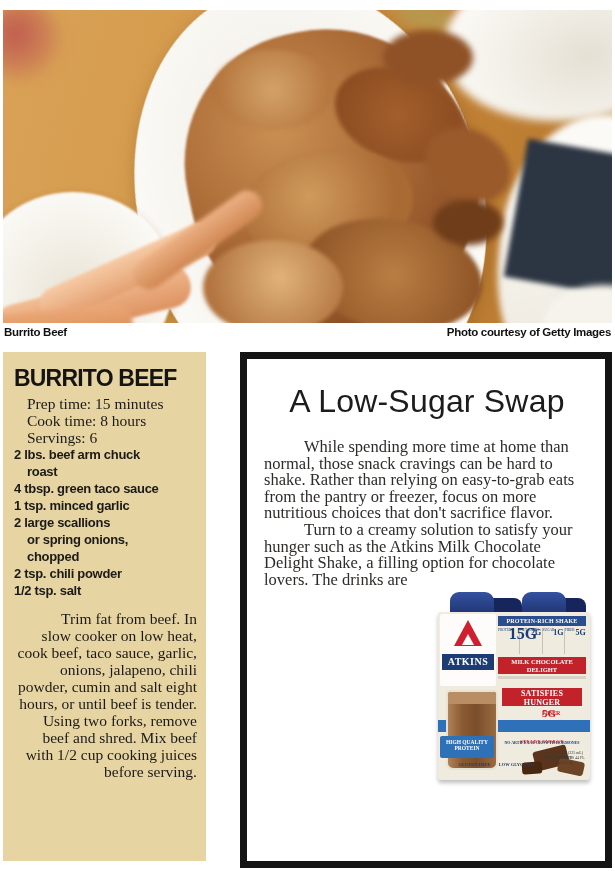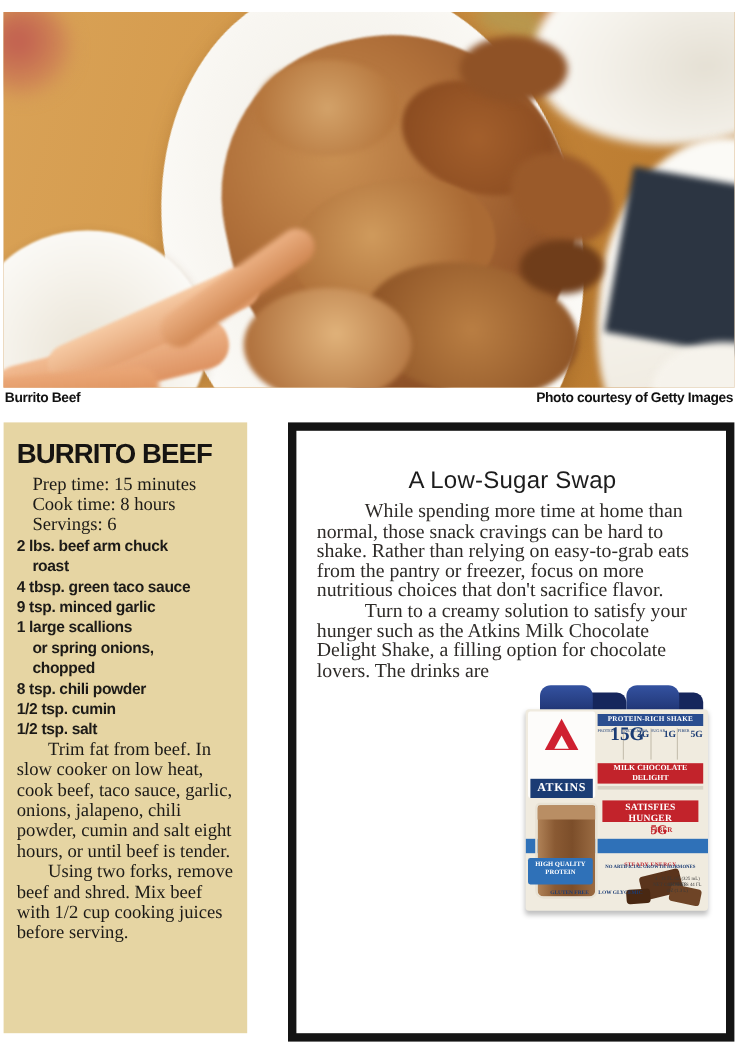--- a/index.html
+++ b/index.html
@@ -50,47 +50,47 @@
 
   
   .recipe{position:absolute;left:3px;top:352px;width:203px;height:509px;background:#e6d5a3;
           box-sizing:border-box;padding:13px 9px 0 11px;color:#1c1a17;}
   .recipe h2{margin:0 0 3px 0;font-size:23px;letter-spacing:-0.8px;font-weight:bold;color:#161412;}
   .recipe .meta{list-style:none;margin:0;padding:0 0 0 13px;
           font-family:"Liberation Serif",serif;font-size:15.5px;line-height:17px;}
   .recipe .ing{list-style:none;margin:0;padding:0;font-weight:bold;font-size:13px;
           line-height:17px;letter-spacing:-0.3px;}
   .recipe .ing li{padding-left:13px;text-indent:-13px;white-space:pre-line;}
-  .recipe .dirs{font-family:"Liberation Serif",serif;font-size:15.5px;line-height:17px;}
+  .recipe .dirs{margin-top:11px;font-family:"Liberation Serif",serif;font-size:15.5px;line-height:17px;text-align:right;}
   .recipe .dirs p{margin:0;text-indent:26px;hyphens:manual;}
 
   
   .article{position:absolute;left:240px;top:352px;width:372px;height:516px;box-sizing:border-box;
            border:7px solid #141414;background:#fff;padding:26px 15px 0 17px;color:#2e2b28;}
-  .article h1{margin:0;font-size:20px;line-height:33px;font-weight:400;letter-spacing:0.2px;
+  .article h1{margin:0;font-size:32px;line-height:33px;font-weight:400;letter-spacing:0.2px;
            text-align:center;color:#1c1c1c;}
-  .article .body{font-family:"Liberation Serif",serif;font-size:16.5px;line-height:16.6px;}
+  .article .body{margin-top:21px;font-family:"Liberation Serif",serif;font-size:16.5px;line-height:16.6px;}
   .article .body p{margin:0;hyphens:manual;}
   .article .body p.ind{text-indent:40px;}
 
   
   .product{float:right;width:152px;height:196px;margin:2px 0 4px 6px;position:relative;}
   .product *{position:absolute;box-sizing:border-box;}
   .cap{width:44px;height:24px;background:linear-gradient(#3452a0,#1e3270);border-radius:9px 9px 3px 3px;top:2px;}
   .cap.c1{left:12px;} .cap.c2{left:84px;}
   .cap.c3{left:44px;top:8px;width:40px;height:16px;background:#16265c;border-radius:8px 8px 2px 2px;}
   .cap.c4{left:112px;top:8px;width:36px;height:16px;background:#16265c;border-radius:8px 8px 2px 2px;}
   .pack{left:0;top:22px;width:152px;height:168px;background:#f0ebdf;border-radius:3px;overflow:hidden;
         box-shadow:0 3px 4px rgba(0,0,0,.25);}
   .brandcol{left:2px;top:2px;width:56px;height:72px;background:#fdfcfa;border-radius:2px;}
   .alogo{left:14px;top:6px;width:0;height:0;border-left:14px solid transparent;border-right:14px solid transparent;
         border-bottom:26px solid #cf2030;}
   .alogo-notch{left:22px;top:20px;width:0;height:0;border-left:6px solid transparent;border-right:6px solid transparent;
         border-bottom:11px solid #fdfcfa;}
-  .brandband{left:2px;top:56px;width:52px;height:16px;background:#1b3c74;color:#fff;
+  .brandband{left:2px;top:40px;width:52px;height:16px;background:#1b3c74;color:#fff;
         font-weight:bold;font-size:10px;letter-spacing:.5px;text-align:center;line-height:16px;}
   .banner{left:60px;top:4px;width:88px;height:10px;background:#2a4d8f;color:#fff;font-size:6px;
         font-weight:bold;text-align:center;line-height:10px;letter-spacing:.2px;}
   .stats{left:60px;top:16px;width:88px;height:26px;display:flex;position:absolute;}
   .stat{position:relative;flex:1;text-align:center;color:#1b3c74;border-right:1px solid #c9c2b2;}
   .stat:last-child{border-right:none;}
   .stat .v{font-weight:bold;font-size:8px;line-height:10px;}
   .stat:first-child .v{font-size:16px;line-height:12px;}
   .stat .l{font-size:3.5px;line-height:4px;}
   .flavor{left:60px;top:45px;width:88px;height:17px;background:#c2232b;color:#fff;font-weight:bold;
@@ -156,26 +156,25 @@
     <h2>BURRITO BEEF</h2>
     <ul class="meta">
       <li>Prep time: 15 minutes</li>
       <li>Cook time: 8 hours</li>
       <li>Servings: 6</li>
     </ul>
     <ul class="ing">
       <li>2 lbs. beef arm chuck
 roast</li>
       <li>4 tbsp. green taco sauce</li>
-      <li>9 tsp. minced garlic</li>
-      <li>1 large scallions
+      <li>1 tsp. minced garlic</li>
+      <li>2 large scallions
 or spring onions,
 chopped</li>
-      <li>8 tsp. chili powder</li>
-      <li>1/2 tsp. cumin</li>
+      <li>2 tsp. chili powder</li>
       <li>1/2 tsp. salt</li>
     </ul>
     <div class="dirs">
       <p>Trim fat from beef. In slow cooker on low heat, cook beef, taco sauce, garlic, onions, jala­peno, chili powder, cumin and salt eight hours, or until beef is tender.</p>
       <p>Using two forks, re­move beef and shred. Mix beef with 1/2 cup cooking juices before serving.</p>
     </div>
   </div>
 
   <div class="article">
     <h1><span>A Low-Sugar Swap</span><br></h1>

